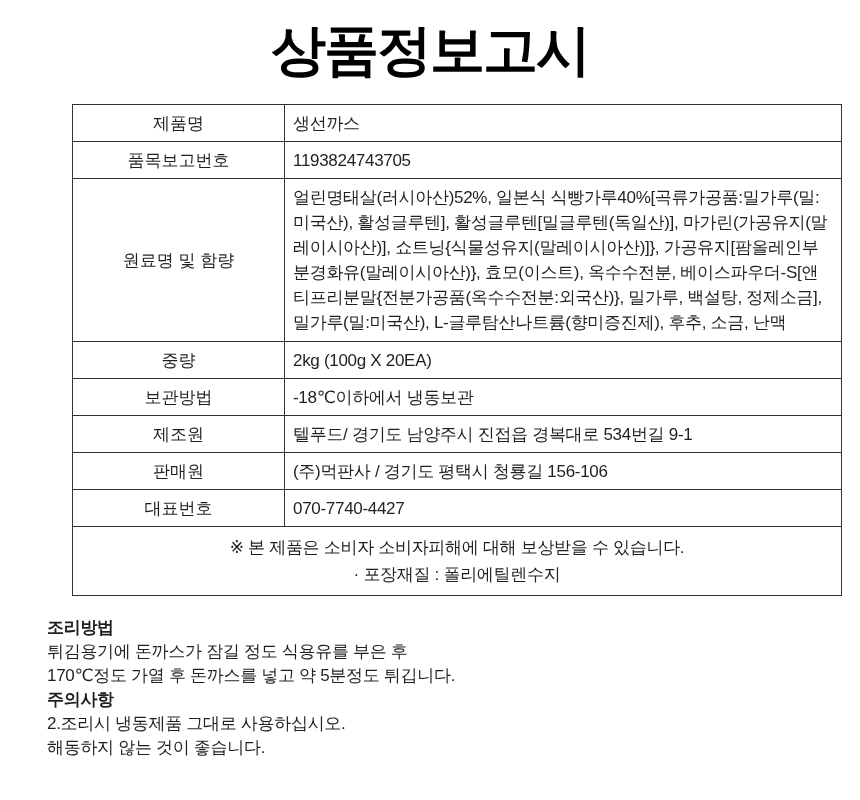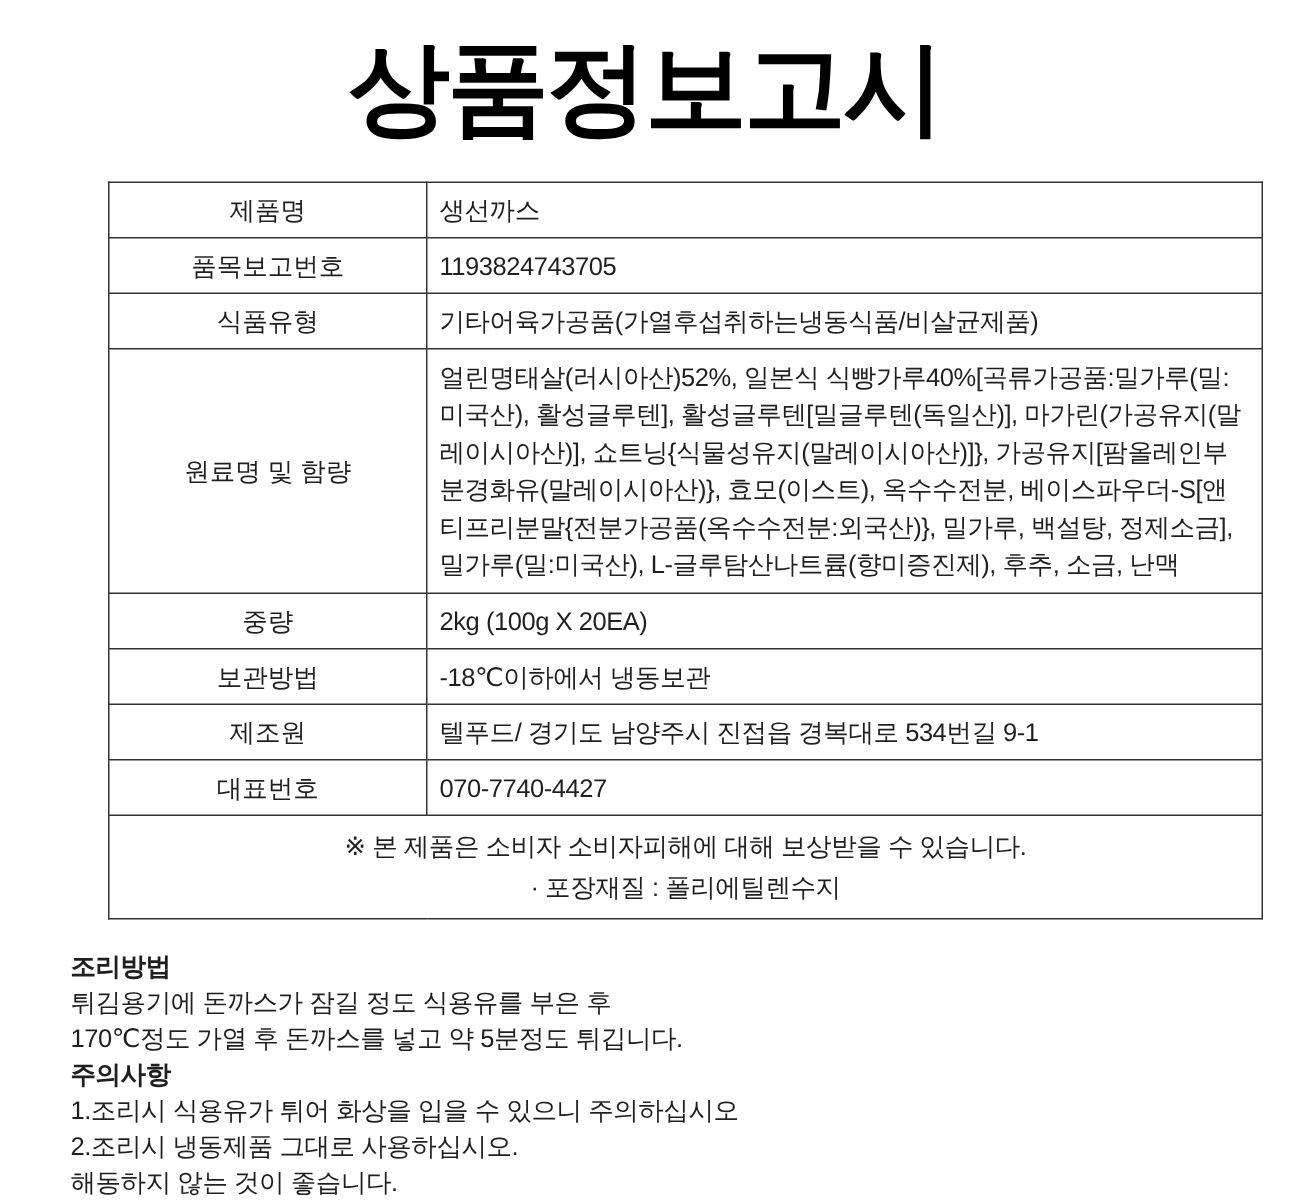--- a/index.html
+++ b/index.html
@@ -10,21 +10,21 @@
   }
   .page {
     width: 860px;
     height: 800px;
     background: #ffffff;
     overflow: hidden;
   }
   h1.title {
     margin: 14px auto 16px auto;
     text-align: center;
-    font-size: 68px;
+    font-size: 55px;
     font-weight: 700;
     letter-spacing: -2px;
     color: #000000;
   }
   table.info {
     margin-left: 72px;
     width: 770px;
     border-collapse: collapse;
     table-layout: fixed;
     font-size: 17px;
@@ -74,56 +74,55 @@
   <table class="info">
     <tbody>
       <tr>
         <td class="lbl">제품명</td>
         <td class="val">생선까스</td>
       </tr>
       <tr>
         <td class="lbl">품목보고번호</td>
         <td class="val">1193824743705</td>
       </tr>
-      <tr>
-        <td class="lbl">식품유형</td>
-        <td class="val">기타어육가공품(가열후섭취하는냉동식품/비살균제품)</td>
-      </tr>
       <tr class="ingredients">
         <td class="lbl">원료명 및 함량</td>
         <td class="val">얼린명태살(러시아산)52%, 일본식 식빵가루40%[곡류가공품:밀가루(밀:미국산), 활성글루텐], 활성글루텐[밀글루텐(독일산)], 마가린(가공유지(말레이시아산)], 쇼트닝{식물성유지(말레이시아산)]}, 가공유지[팜올레인부분경화유(말레이시아산)}, 효모(이스트), 옥수수전분, 베이스파우더-S[앤티프리분말{전분가공품(옥수수전분:외국산)}, 밀가루, 백설탕, 정제소금], 밀가루(밀:미국산), L-글루탐산나트륨(향미증진제), 후추, 소금, 난맥</td>
       </tr>
       <tr>
         <td class="lbl">중량</td>
         <td class="val">2kg (100g X 20EA)</td>
       </tr>
       <tr>
         <td class="lbl">보관방법</td>
         <td class="val">-18℃이하에서 냉동보관</td>
       </tr>
       <tr>
         <td class="lbl">제조원</td>
         <td class="val">텔푸드/ 경기도 남양주시 진접읍 경복대로 534번길 9-1</td>
+      </tr>
+      <tr>
+        <td class="lbl">판매원</td>
+        <td class="val">(주)먹판사 / 경기도 평택시 청룡길 156-106</td>
       </tr>
       <tr>
         <td class="lbl">대표번호</td>
         <td class="val">070-7740-4427</td>
       </tr>
       <tr>
         <td class="foot" colspan="2">
           <div>※ 본 제품은 소비자 소비자피해에 대해 보상받을 수 있습니다.</div>
           <div>· 포장재질 : 폴리에틸렌수지</div>
         </td>
       </tr>
     </tbody>
   </table>
 
   <div class="notes">
     <div class="h">조리방법</div>
     <div>튀김용기에 돈까스가 잠길 정도 식용유를 부은 후</div>
     <div>170℃정도 가열 후 돈까스를 넣고 약 5분정도 튀깁니다.</div>
     <div class="h">주의사항</div>
-    <div>1.조리시 식용유가 튀어 화상을 입을 수 있으니 주의하십시오</div>
     <div>2.조리시 냉동제품 그대로 사용하십시오.</div>
     <div>해동하지 않는 것이 좋습니다.</div>
   </div>
 
 </div>
 
 </body></html>

